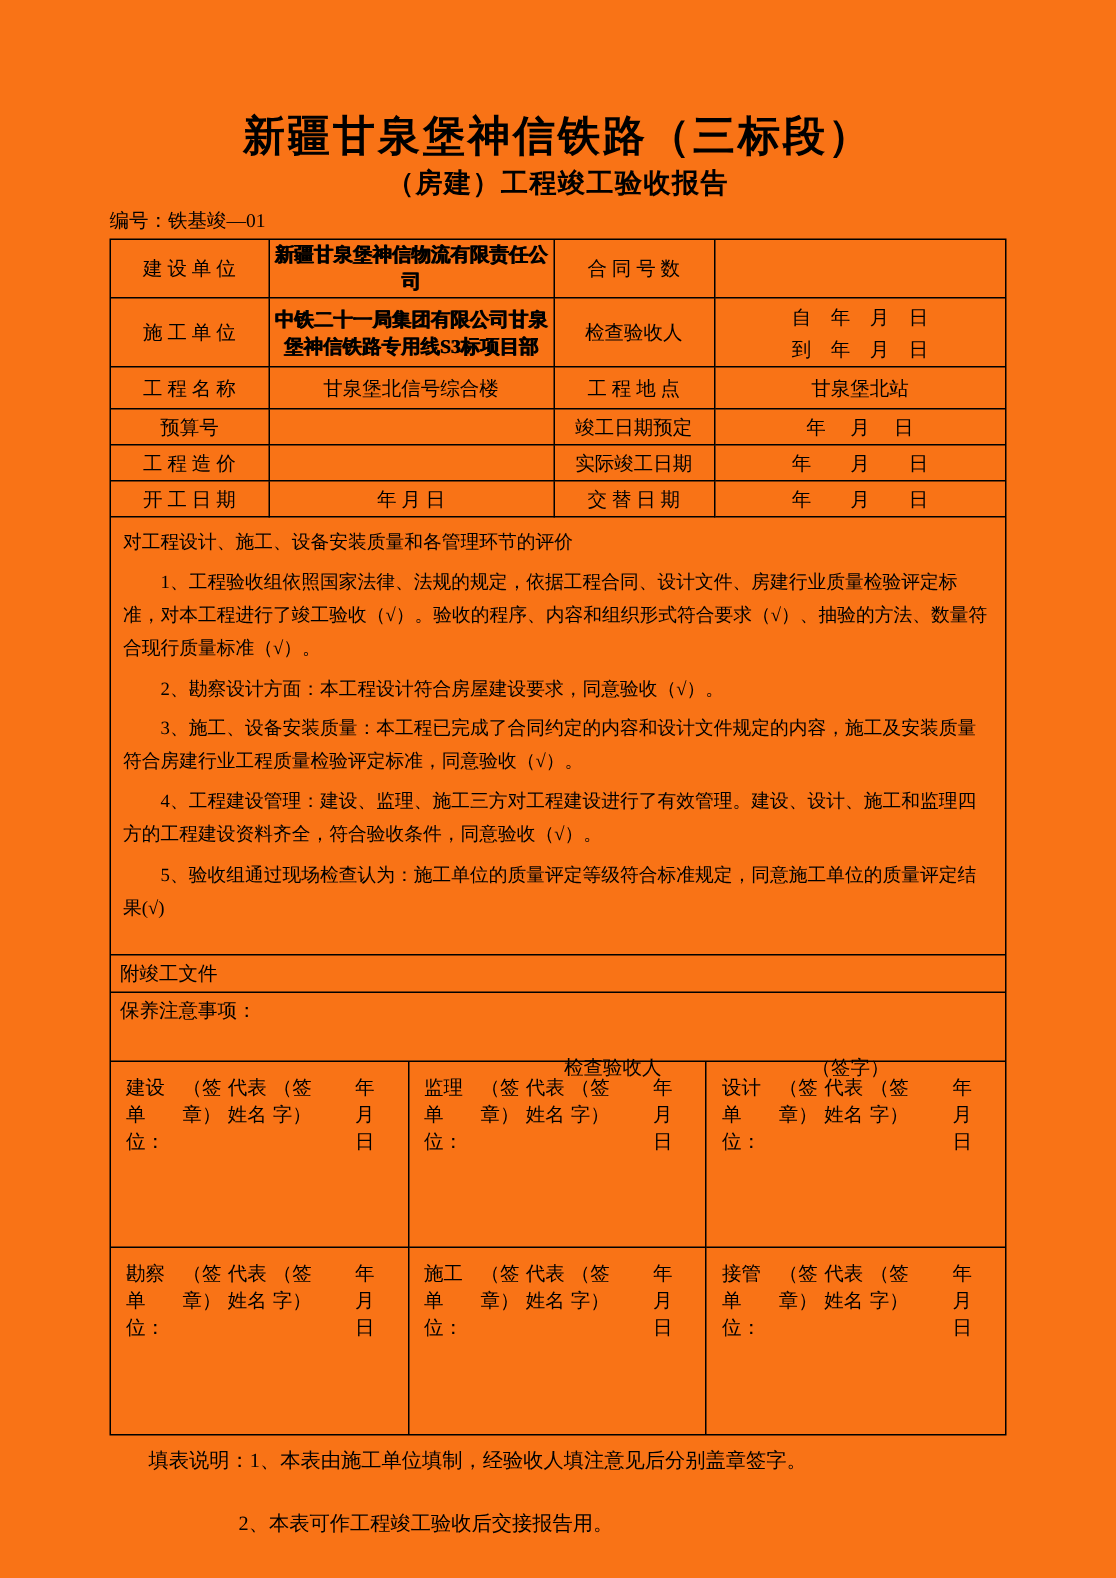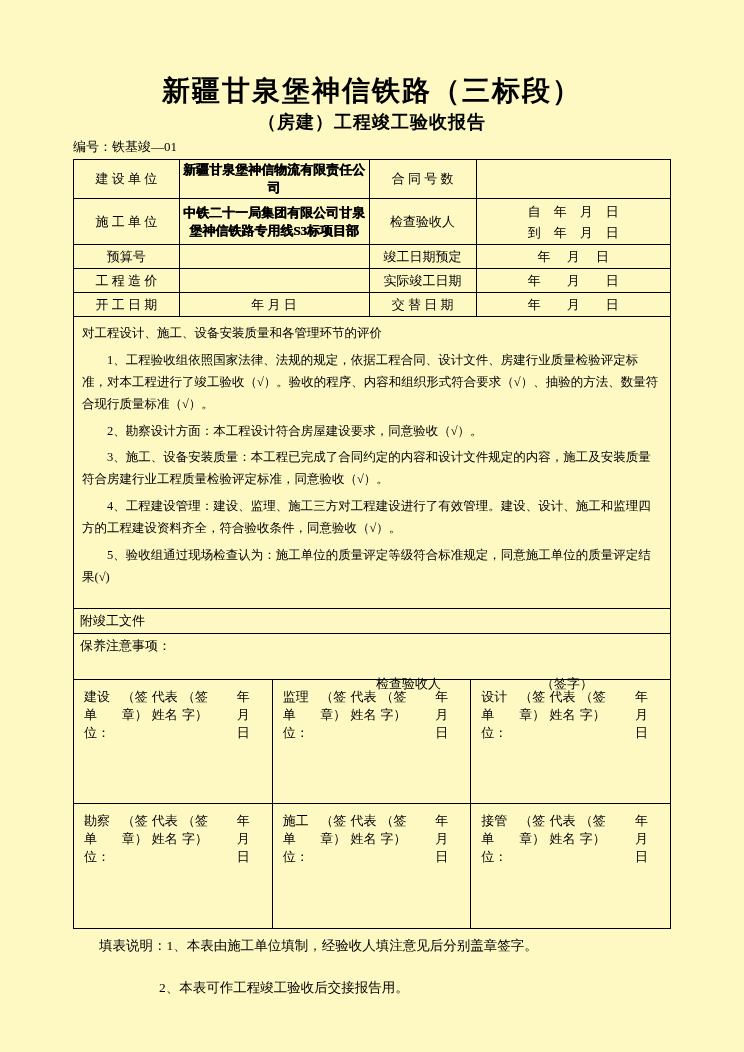--- a/index.html
+++ b/index.html
@@ -1,20 +1,20 @@
 <!DOCTYPE html>
 <html><head>
 <meta charset="utf-8">
 <style>
   * { box-sizing: border-box; }
   html, body { margin: 0; padding: 0; background: #ffffff; }
   .page {
     width: 744px;
     height: 1052px;
-    background: #fef9c3;
+    background: #f97316;
     color: #000000;
     font-family: "Liberation Serif", "DejaVu Serif", serif;
     position: relative;
     overflow: hidden;
   }
   .title {
     padding-top: 72px;
     text-align: center;
     font-size: 28px;
     font-weight: bold;
@@ -142,20 +142,26 @@
         </tr>
         <tr class="r2">
           <td>施 工 单 位</td>
           <td class="dbl">中铁二十一局集团有限公司甘泉堡神信铁路专用线S3标项目部</td>
           <td>检查验收人</td>
           <td class="two-line">
             <div>自　年　月　日</div>
             <div>到　年　月　日</div>
           </td>
         </tr>
+        <tr class="r3">
+          <td>工 程 名 称</td>
+          <td>甘泉堡北信号综合楼</td>
+          <td>工 程 地 点</td>
+          <td>甘泉堡北站</td>
+        </tr>
         <tr class="r4">
           <td>预算号</td>
           <td></td>
           <td>竣工日期预定</td>
           <td>年　 月 　日</td>
         </tr>
         <tr class="r5">
           <td>工 程 造 价</td>
           <td></td>
           <td>实际竣工日期</td>

